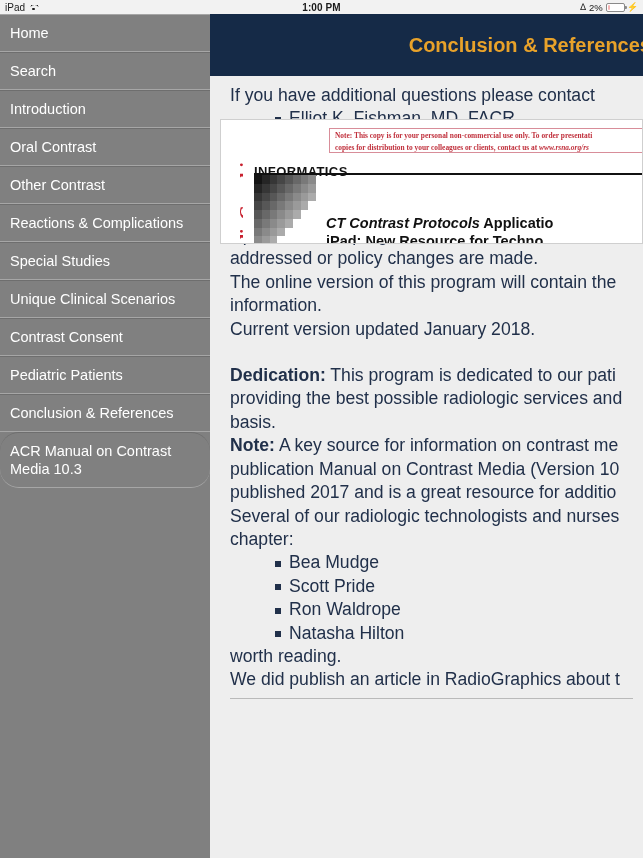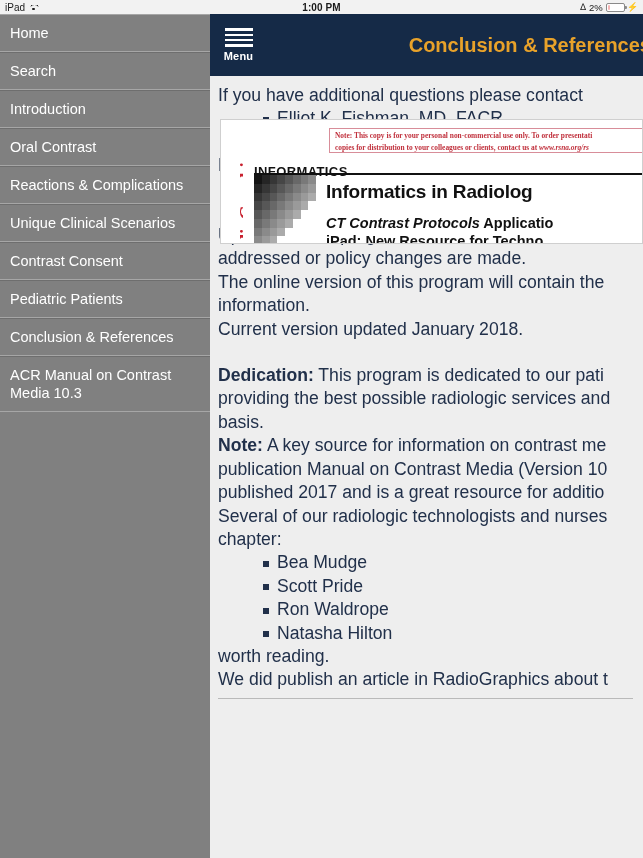--- a/index.html
+++ b/index.html
@@ -86,21 +86,21 @@
     flex:1; text-align:right; padding-right:0;
     color:#e8a22a; font-size:20px; font-weight:bold;
     white-space:nowrap; overflow:hidden;
     margin-right:-8px;
   }
 
   
   #content{
     position:relative; width:433px; height:782px;
     background:#eeeeee;
-    padding:8px 0 0 8px;
+    padding:8px 0 0 20px;
     color:#21304a;
     font-size:17.6px;
     line-height:23.4px;
     overflow:hidden;
   }
   #content .para{ white-space:nowrap; }
   #content .wrapline{ white-space:nowrap; }
   ul.lvl1{ list-style:none; margin:0; padding:0 0 0 24px; }
   ul.lvl1 > li{ position:relative; white-space:nowrap;margin-left:35px; }
   ul.lvl1 > li > .sq::before{
@@ -202,40 +202,33 @@
       </span>
     <span class="bolt">⚡</span>
   </div>
 </div>
 
 <div id="sidebar">
   <div class="side-item">Home</div>
   <div class="side-item">Search</div>
   <div class="side-item">Introduction</div>
   <div class="side-item">Oral Contrast</div>
+  <div class="side-item">Other Contrast</div>
   <div class="side-item">Reactions &amp; Complications</div>
+  <div class="side-item">Special Studies</div>
   <div class="side-item">Unique Clinical Scenarios</div>
   <div class="side-item">Contrast Consent</div>
   <div class="side-item">Pediatric Patients</div>
   <div class="side-item">Conclusion &amp; References</div>
-  <div class="side-item" style="padding-right:28px;">ACR Manual on Contrast Media 10.3</div>
+  <div class="side-item" style="padding-right:28px;border-radius:19px;">ACR Manual on Contrast Media 10.3</div>
 </div>
 
 <div id="main">
 
   <div id="navbar">
-    <div id="menu-btn">
-      <span class="bars">
-        <span></span>
-          <span></span>
-          <span></span>
-          <span></span>
-      </span>
-      <span id="menu-label">Menu</span>
-    </div>
     <div id="nav-title">Conclusion &amp; References</div>
   </div>
 
   <div id="content">
 
     <div class="para">If you have additional questions please contact</div>
 
     <ul class="lvl1">
       <li><span class="sq">Elliot K. Fishman, MD, FACR</span></li>
     </ul>
@@ -370,21 +363,20 @@
               <div class="gcell" style="background: rgb(138, 138, 138);"></div>
               <div class="gcell" style="background: rgb(154, 154, 154);"></div>
               <div class="gcell" style="background: rgb(171, 171, 171);"></div>
               <div class="gcell" style="background: rgb(255, 255, 255);"></div>
               <div class="gcell" style="background: rgb(255, 255, 255);"></div>
               <div class="gcell" style="background: rgb(255, 255, 255);"></div>
               <div class="gcell" style="background: rgb(255, 255, 255);"></div>
               <div class="gcell" style="background: rgb(255, 255, 255);"></div>
             </div>
           </div>
-        <div id="art-title">Informatics in Radiolog</div>
         <div id="art-sub1">
           <em>CT Contrast Protocols</em><span> Applicatio</span>
         </div>
         <div id="art-sub2">iPad: New Resource for Techno</div>
       </div>
     </div>
 
   </div>
 </div>
 

